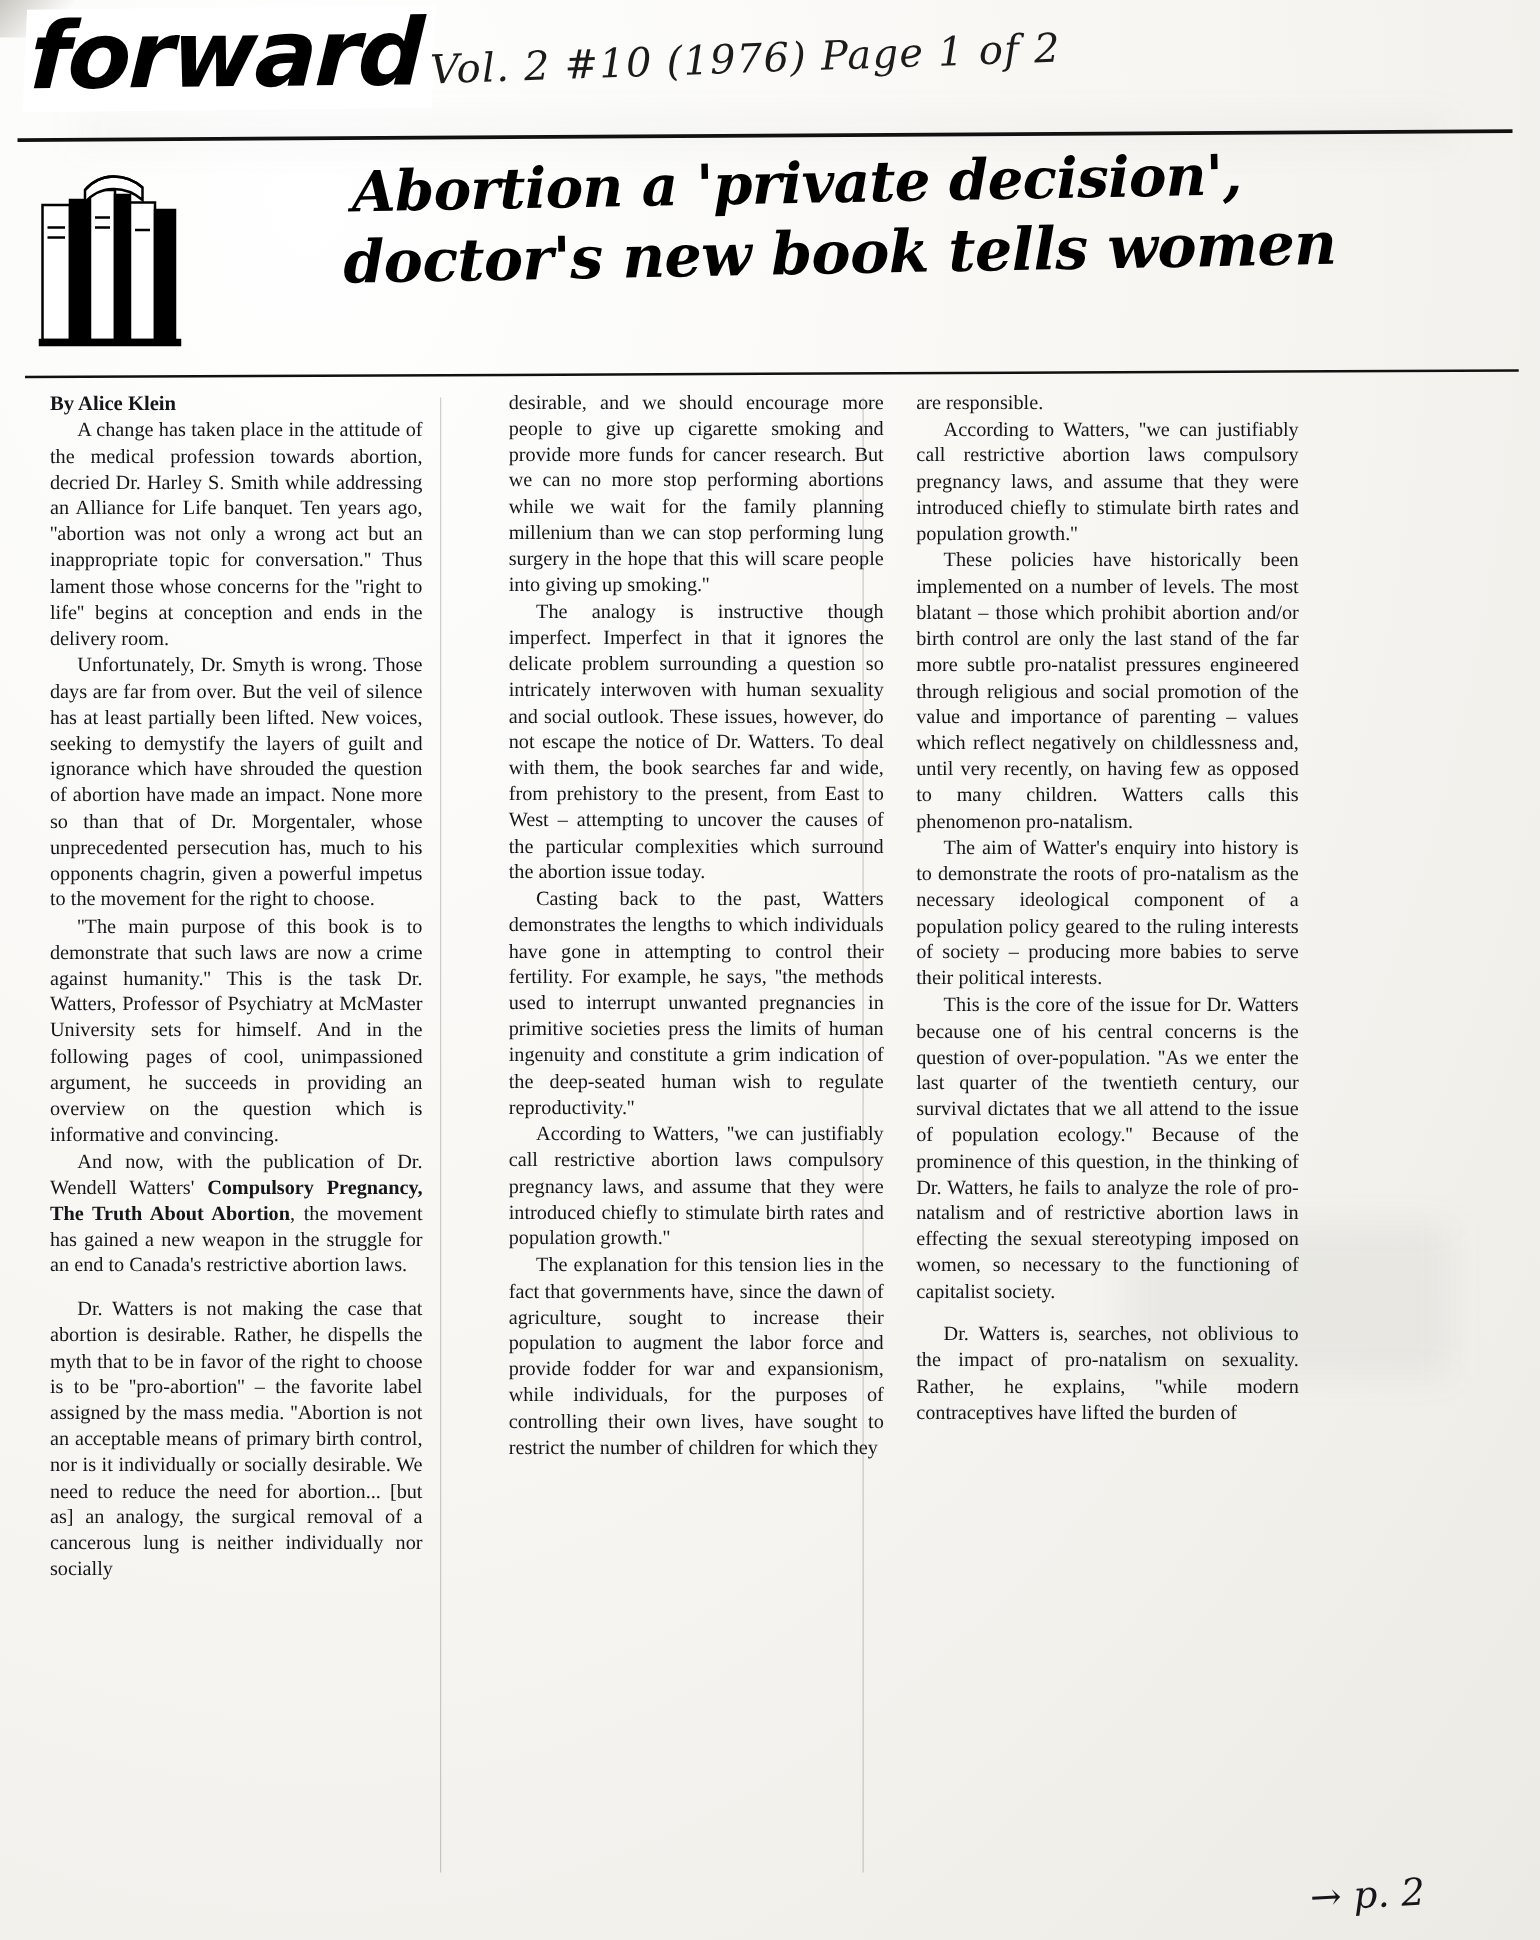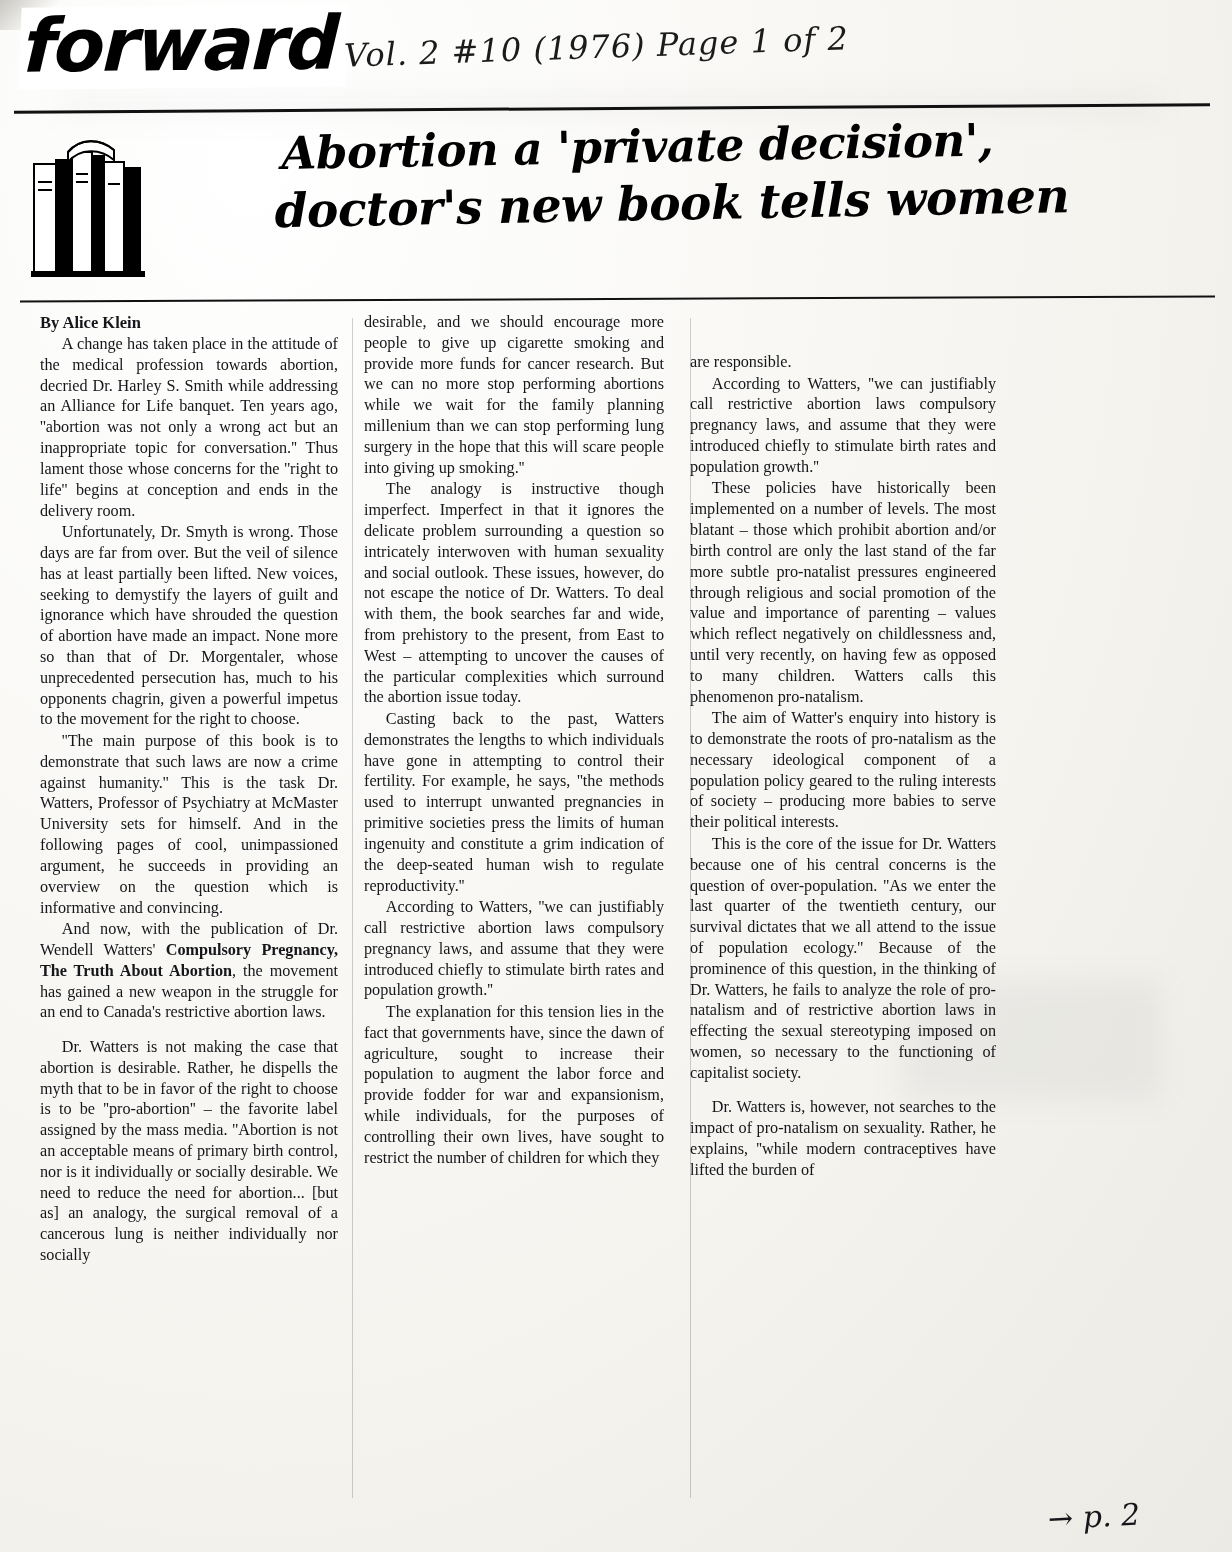--- a/index.html
+++ b/index.html
@@ -131,22 +131,22 @@
     display: flex;
     gap: 26px;
   }
   .column {
     width: 298px;
     font-size: 16.2px;
     line-height: 1.285;
     text-align: justify;
     color: #15161a;
   }
-  #col2 { width: 300px; }
-  #col3 { width: 306px; margin-top: 40px; }
+  #col2 { width: 300px; margin-left: 43px; }
+  #col3 { width: 306px; }
   .column p {
     margin: 0 0 0.05em 0;
     text-indent: 1.35em;
   }
   .column p.noindent { text-indent: 0; }
   .column p.gap { margin-top: 0.85em; }
   .byline {
     font-weight: bold;
     text-indent: 0 !important;
     margin-bottom: 0.15em;
@@ -260,20 +260,20 @@
       <p>According to Watters, ''we can justifiably call restrictive abortion laws compulsory pregnancy laws, and assume that they were introduced chiefly to stimulate birth rates and population growth.''</p>
       <p>The explanation for this tension lies in the fact that governments have, since the dawn of agriculture, sought to increase their population to augment the labor force and provide fodder for war and expansionism, while individuals, for the purposes of controlling their own lives, have sought to restrict the number of children for which they</p>
     </div>
 
     <div class="column" id="col3">
       <p class="noindent">are responsible.</p>
       <p>According to Watters, ''we can justifiably call restrictive abortion laws compulsory pregnancy laws, and assume that they were introduced chiefly to stimulate birth rates and population growth.''</p>
       <p>These policies have historically been implemented on a number of levels. The most blatant – those which prohibit abortion and/or birth control are only the last stand of the far more subtle pro-natalist pressures engineered through religious and social promotion of the value and importance of parenting – values which reflect negatively on childlessness and, until very recently, on having few as opposed to many children. Watters calls this phenomenon pro-natalism.</p>
       <p>The aim of Watter's enquiry into history is to demonstrate the roots of pro-natalism as the necessary ideological component of a population policy geared to the ruling interests of society – producing more babies to serve their political interests.</p>
       <p>This is the core of the issue for Dr. Watters because one of his central concerns is the question of over-population. ''As we enter the last quarter of the twentieth century, our survival dictates that we all attend to the issue of population ecology.'' Because of the prominence of this question, in the thinking of Dr. Watters, he fails to analyze the role of pro-natalism and of restrictive abortion laws in effecting the sexual stereotyping imposed on women, so necessary to the functioning of capitalist society.</p>
-      <p class="gap">Dr. Watters is, however, not searches to the impact of pro-natalism on sexuality. Rather, he explains, ''while modern contraceptives have lifted the burden of</p>
+      <p class="gap">Dr. Watters is, searches, not oblivious to the impact of pro-natalism on sexuality. Rather, he explains, ''while modern contraceptives have lifted the burden of</p>
     </div>
 
   </div>
 
   <div id="footer-note">→ p. 2</div>
 
 </div>
 
 </body></html>

